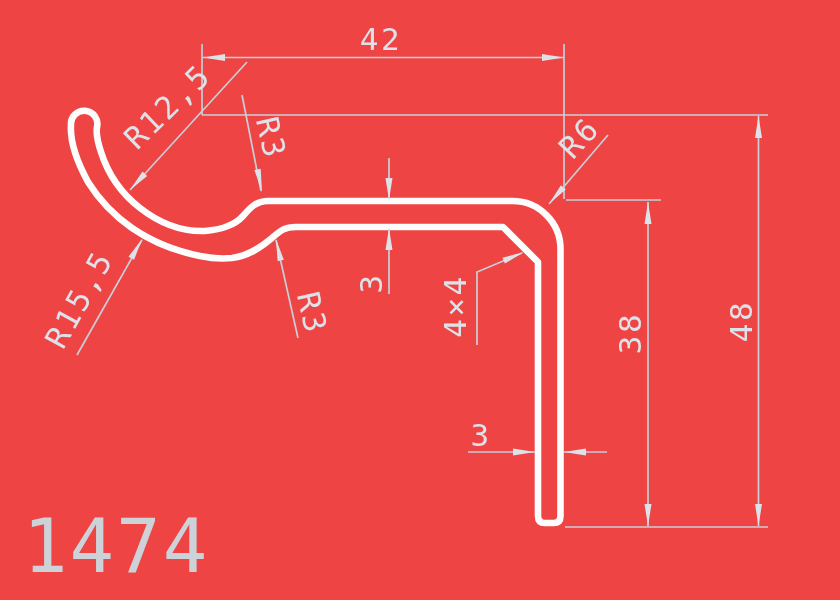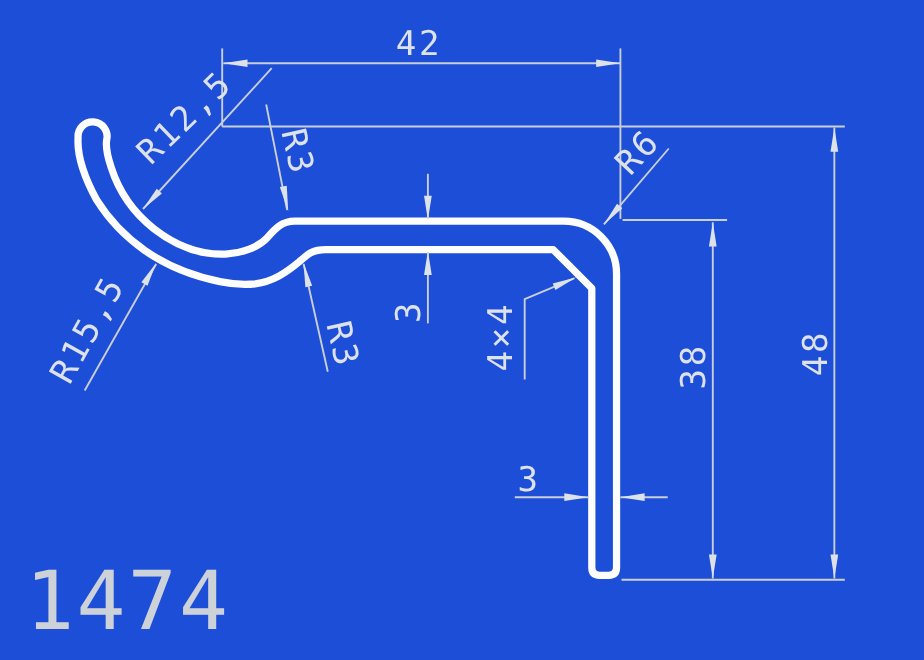--- a/index.html
+++ b/index.html
@@ -1,16 +1,16 @@
 <!DOCTYPE html>
 <html><head>
 <meta charset="utf-8">
 <style>
   html,body{margin:0;padding:0;background:#262c37;}
-  .stage{position:relative;width:840px;height:600px;background:#1d4ed8;overflow:hidden;
+  .stage{position:relative;width:840px;height:600px;background:#ef4444;overflow:hidden;
          font-family:"DejaVu Sans Mono", monospace;}
   svg{display:block}
   .profile{fill:none;stroke:#fdfdfd;stroke-width:6.6;stroke-linejoin:round;stroke-linecap:round;}
   .dim{stroke:#c9cfd7;stroke-width:1.7;fill:none;stroke-linecap:butt;}
   .arr{fill:#dde2e8;stroke:none;}
   .dtx{fill:#dde2e8;font-size:31px;letter-spacing:2.5px;}
   .dnum{fill:#cdd2d9;font-size:74px;letter-spacing:2px;}
 </style>
 </head>
 <body>

